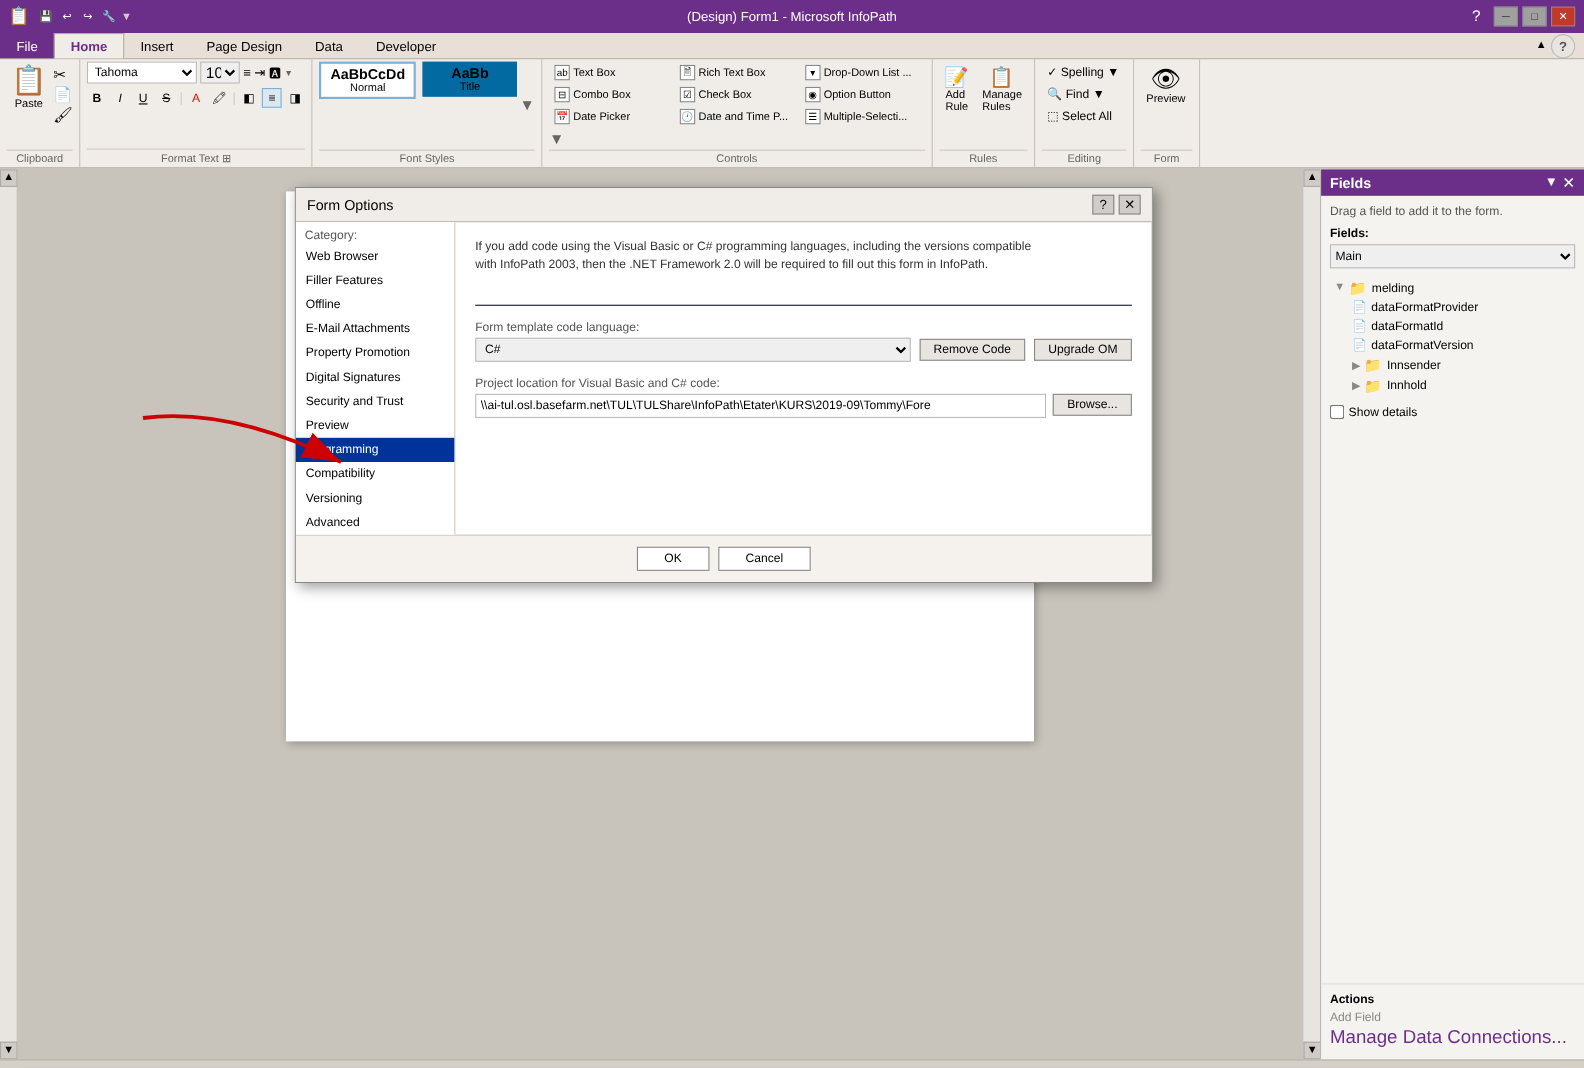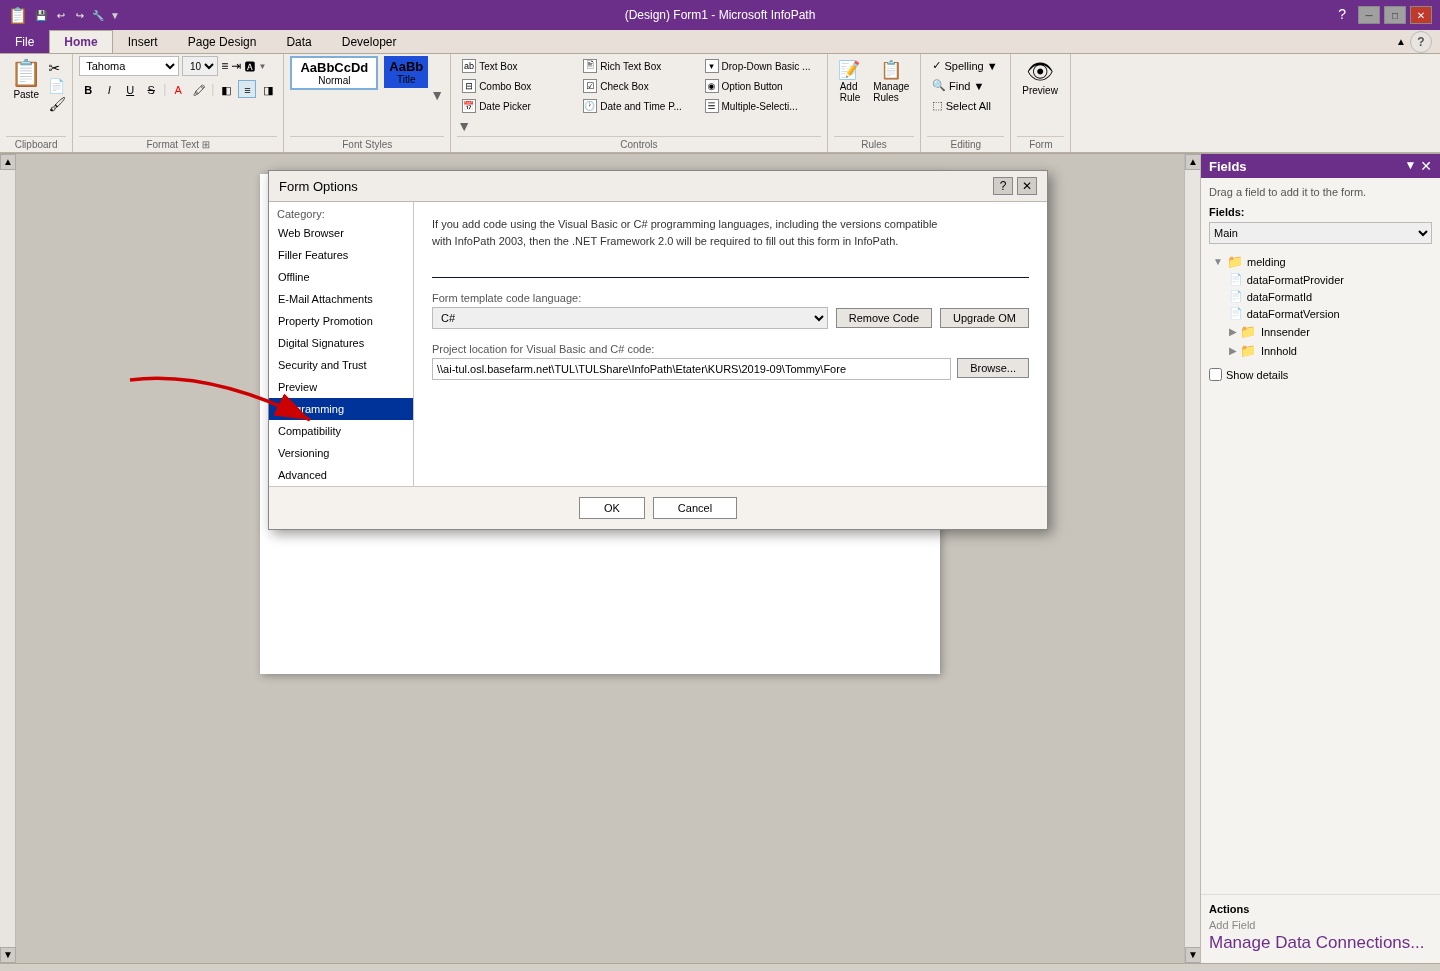--- a/index.html
+++ b/index.html
@@ -28,21 +28,21 @@
     .ribbon-tab.file-tab { background: #6b2f8a; color: white; padding: 4px 14px; }
     .ribbon-group { display: flex; flex-direction: column; border-right: 1px solid #c8c0b8; padding: 2px 6px; position: relative; min-width: 60px; }
     .ribbon-group-content { display: flex; align-items: flex-start; flex: 1; gap: 2px; flex-wrap: wrap; }
     .ribbon-group-label { font-size: 10px; color: #666; text-align: center; margin-top: 2px; border-top: 1px solid #d0c8c0; padding-top: 2px; }
     .ribbon-btn { display: flex; flex-direction: column; align-items: center; justify-content: center; padding: 2px 4px; cursor: pointer; border: 1px solid transparent; border-radius: 2px; min-width: 32px; }
     .ribbon-btn-small { display: flex; align-items: center; gap: 3px; padding: 2px 4px; cursor: pointer; border: 1px solid transparent; border-radius: 2px; white-space: nowrap; font-size: 11px; }
 
     
     .format-row { display: flex; align-items: center; gap: 3px; margin-bottom: 2px; }
     select.font-select { height: 20px; font-size: 11px; padding: 0 2px; border: 1px solid #bbb; background: white; }
-    .size-select { width: 36px; height: 20px; font-size: 10px; border: 1px solid #bbb; text-align: right; }
+    .size-select { width: 36px; height: 20px; font-size: 14px; border: 1px solid #bbb; }
     .format-btn { width: 18px; height: 18px; border: 1px solid transparent; cursor: pointer; text-align: center; font-size: 11px; line-height: 18px; }
     .format-btn.bold { font-weight: bold; }
     .format-btn.italic { font-style: italic; }
     .format-btn.underline { text-decoration: underline; }
     .ctrl-btn { display: flex; align-items: center; gap: 3px; padding: 2px 4px; cursor: pointer; border: 1px solid transparent; font-size: 10px; white-space: nowrap; }
 
     
     #main-area { display: flex; height: calc(971px - 30px - 110px); background: #c8c4bc; }
 
     
@@ -222,21 +222,21 @@
         <span style="cursor:pointer;">⊞</span>
       </div>
     </div>
 
     <div class="ribbon-group" style="min-width:160px;">
       <div class="ribbon-group-content">
         <div style="border:2px solid #7db0d8;padding:2px 8px;background:white;cursor:pointer;margin-right:4px;">
           <div style="font-size:13px;font-weight:bold;text-align:right;">AaBbCcDd</div>
           <div style="font-size:10px;text-align:center;">Normal</div>
         </div>
-        <div style="border:1px solid transparent;padding:2px 4px;background:#1d4ed8;cursor:pointer;">
+        <div style="border:1px solid transparent;padding:2px 25px;background:#0369a1;cursor:pointer;">
           <div style="font-size:13px;font-weight:bold;">AaBb</div>
           <div style="font-size:10px;text-align:center;">Title</div>
         </div>
         <span class="dropdown-arrow" style="align-self:center;font-size:14px;">▼</span>
       </div>
       <div class="ribbon-group-label">Font Styles</div>
     </div>
 
     <div class="ribbon-group" style="min-width:280px;">
       <div class="ribbon-group-content">
@@ -245,21 +245,21 @@
           <div class="ctrl-btn">
             <span class="ctrl-icon-sq">ab</span>
             <span>Text Box</span>
           </div>
           <div class="ctrl-btn">
             <span class="ctrl-icon-sq">🖹</span>
             <span>Rich Text Box</span>
           </div>
           <div class="ctrl-btn">
             <span class="ctrl-icon-sq">▾</span>
-            <span>Drop-Down Basic ...</span>
+            <span>Drop-Down List ...</span>
           </div>
 
           <div class="ctrl-btn">
             <span class="ctrl-icon-sq">⊟</span>
             <span>Combo Box</span>
           </div>
           <div class="ctrl-btn">
             <span class="ctrl-icon-sq">☑</span>
             <span>Check Box</span>
           </div>

